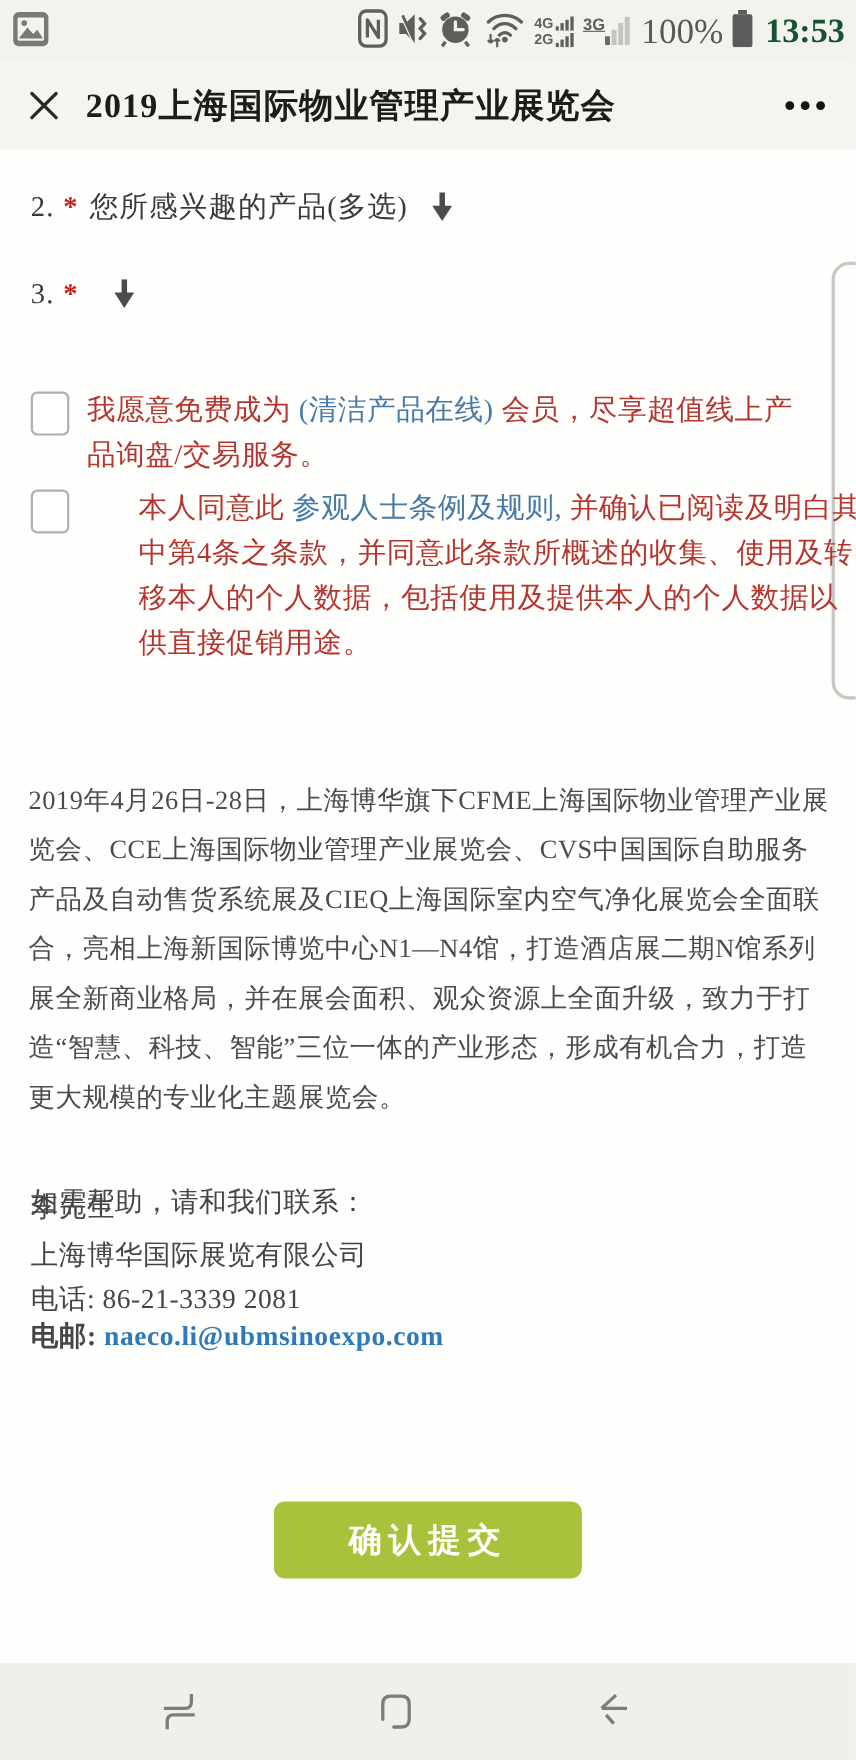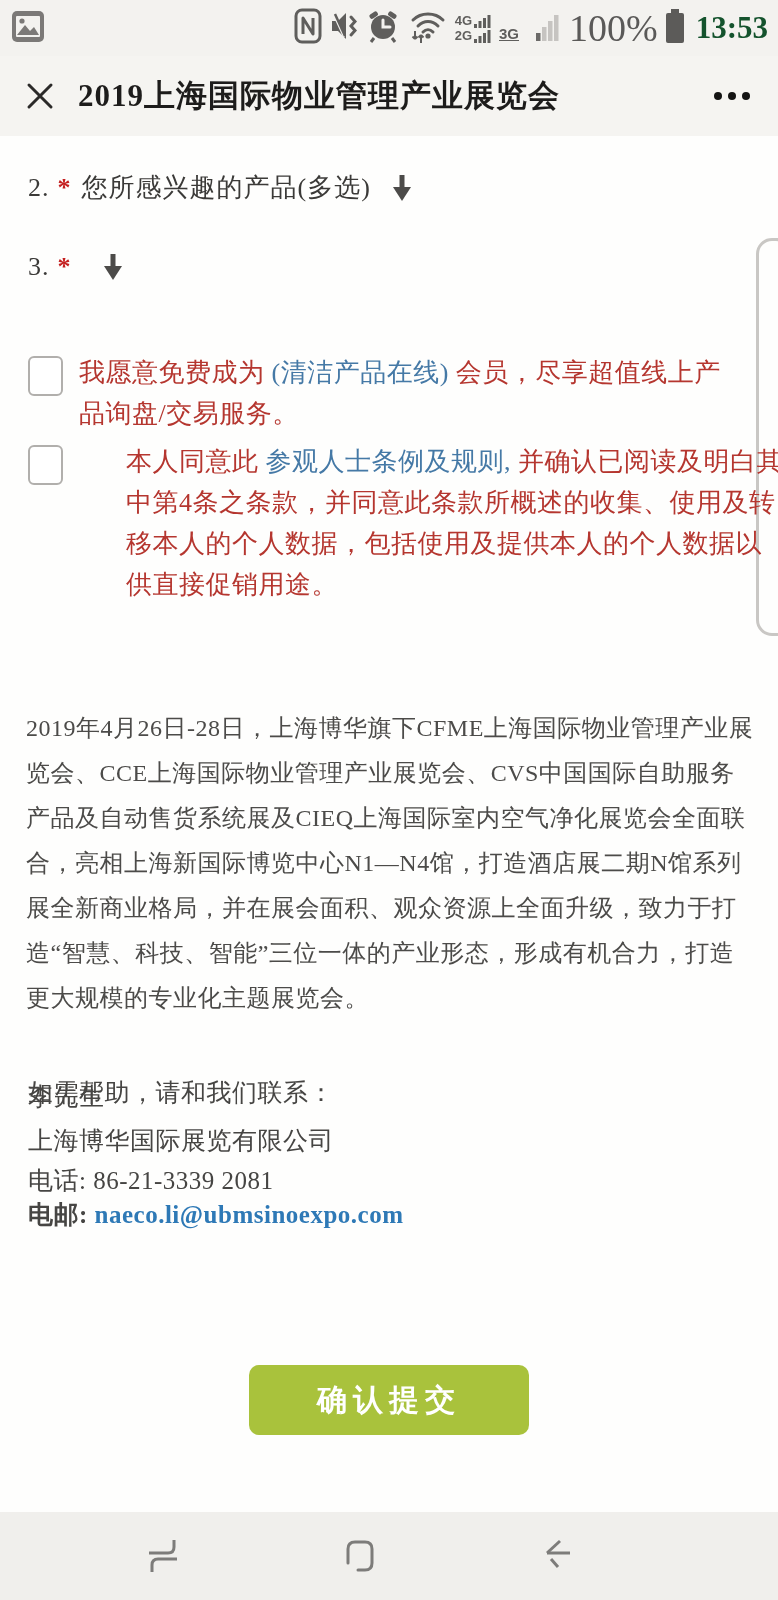--- a/index.html
+++ b/index.html
@@ -11,26 +11,26 @@
   }
   
   .status-bar{
     position:absolute;left:0;top:0;width:778px;height:56px;
     background:#f3f2ef;display:flex;align-items:center;
     padding:0 10px;box-sizing:border-box;color:#5f5e5c;
   }
   .sb-left{display:flex;align-items:center;}
   .sb-spacer{flex:1;}
   .sb-right{display:flex;align-items:center;gap:7px;}
-  .sb-text{font-size:38px;color:#5a5958;}
+  .sb-text{font-size:32px;color:#5a5958;}
   .sb-time{font-size:31px;color:#14532d;margin-left:4px;font-weight:bold;}
   .sim-stack{display:flex;flex-direction:column;justify-content:center;gap:1px;}
   .sim-row{display:flex;align-items:flex-start;gap:2px;}
   .sim-label{font-size:13px;line-height:13px;font-weight:bold;color:#5f5e5c;font-family:"Liberation Sans",sans-serif;}
-  .sig3g{display:flex;align-items:flex-end;gap:17px;text-decoration:underline;}
+  .sig3g{display:flex;align-items:flex-start;gap:0;text-decoration:underline;}
   .sig3g .sim-label{font-size:15px;line-height:15px;}
   
   .header{
     position:absolute;left:0;top:56px;width:778px;height:80px;
     background:#f5f4f1;display:flex;align-items:center;
     padding:0 24px;box-sizing:border-box;
     box-shadow:0 1px 0 rgba(0,0,0,0.05);
   }
   .hdr-title{
     font-size:31px;font-weight:600;color:#1d1c1b;margin-left:22px;

